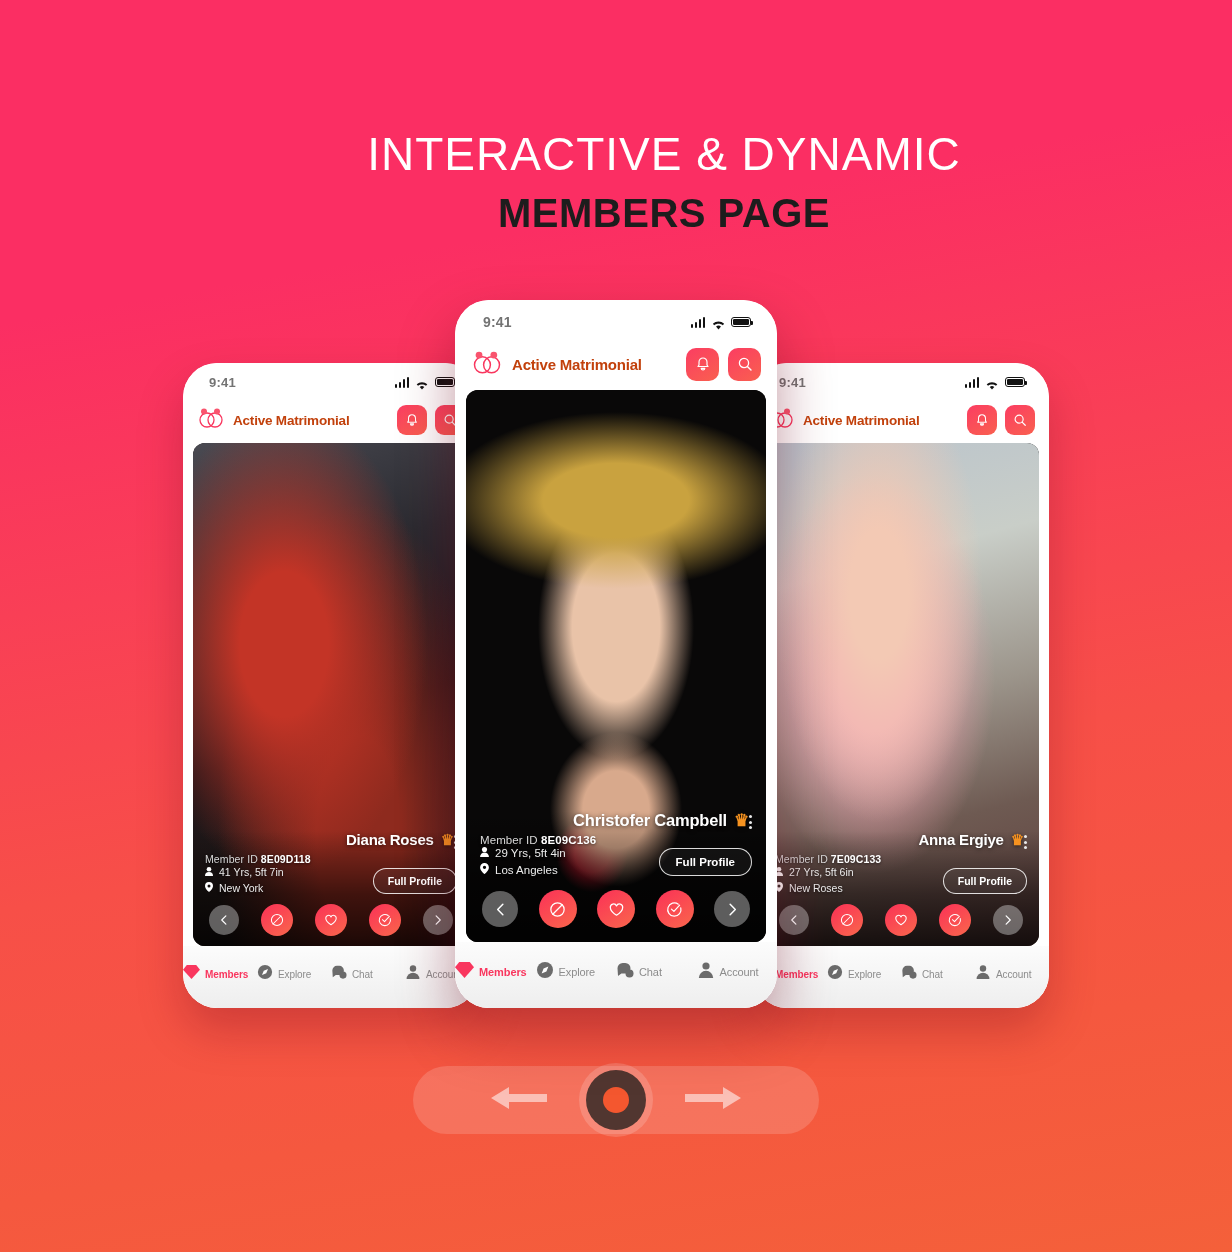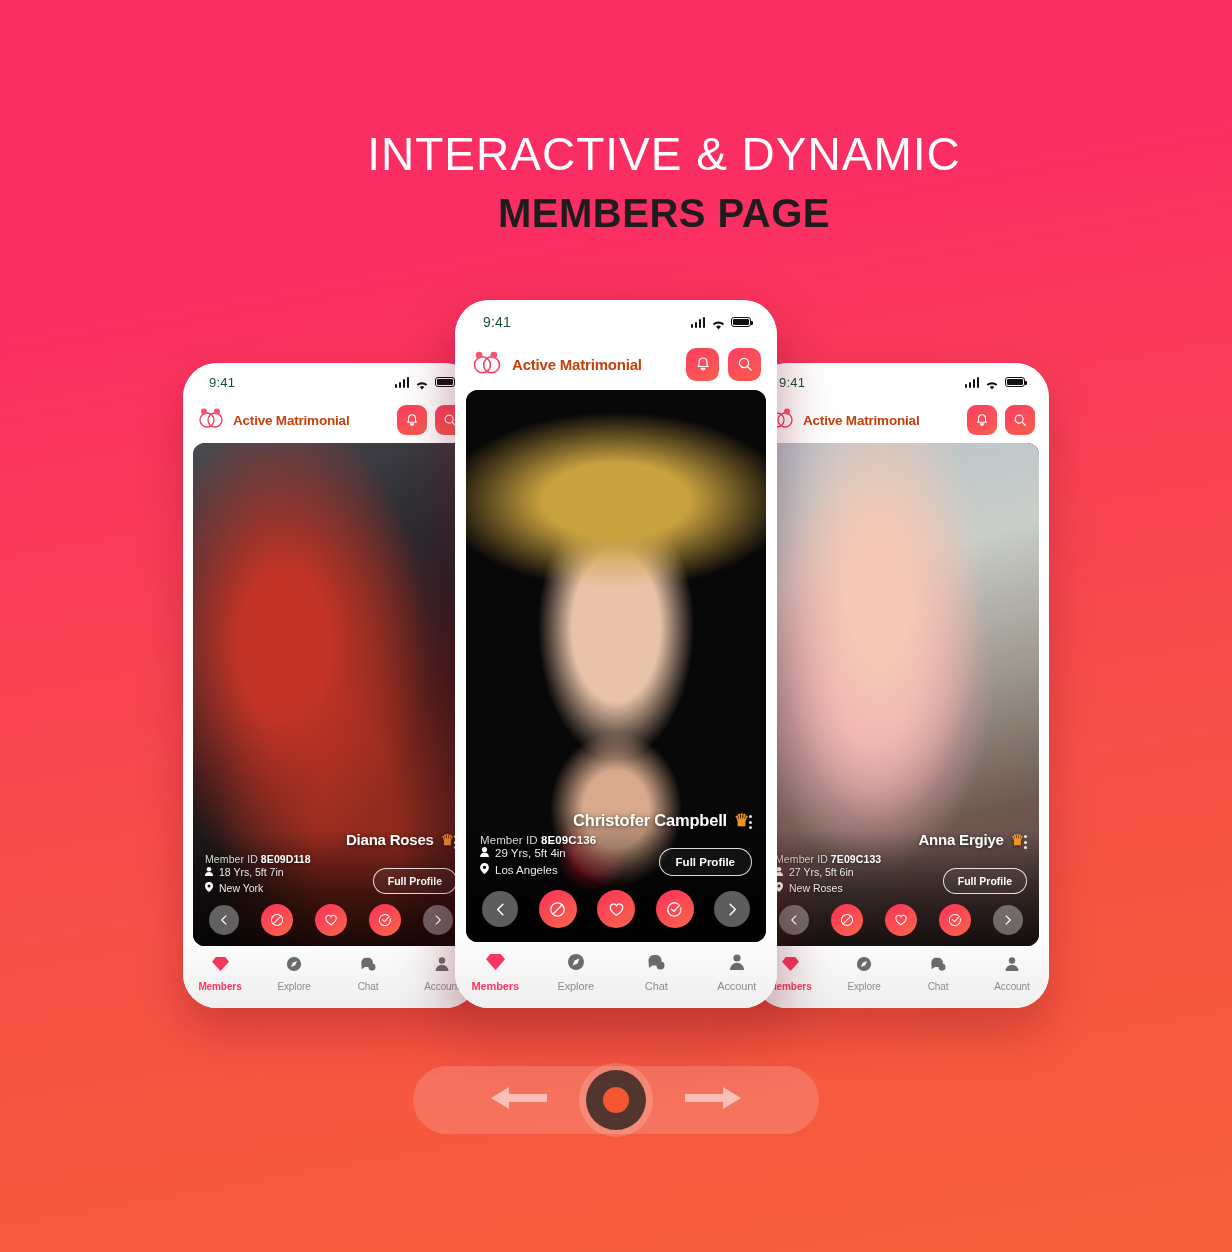--- a/index.html
+++ b/index.html
@@ -32,21 +32,21 @@
   .phone-right { left:753px; top:363px;  width:296px; height:645px; }
   .phone-center{ left:455px; top:300px;  width:322px; height:708px; z-index:10;
                  box-shadow:0 26px 55px rgba(110,8,28,.42); }
 
   .screen { position:absolute; inset:0; display:flex; flex-direction:column;
             background:#ffffff; border-radius:34px; overflow:hidden; }
 
   
   .statusbar { height:34px; display:flex; align-items:center;
                justify-content:space-between; padding:4px 24px 0 26px; flex:none; }
-  .statusbar .time { font-size:13px; font-weight:400; color:#14532d; letter-spacing:.2px; }
+  .statusbar .time { font-size:13px; font-weight:700; color:#737373; letter-spacing:.2px; }
   .sb-icons { display:flex; align-items:center; gap:6px; }
   .bars { display:flex; align-items:flex-end; gap:1.5px; height:11px; }
   .bars i { display:block; width:2.5px; background:#121212; border-radius:1px; }
   .bars i:nth-child(1){height:4px}.bars i:nth-child(2){height:6px}
   .bars i:nth-child(3){height:8.5px}.bars i:nth-child(4){height:11px}
   .wifi { width:14px; height:11px; position:relative; }
   .batt { width:20px; height:10px; border:1.4px solid #121212; border-radius:3px;
           position:relative; padding:1.3px; }
   .batt::after{ content:""; position:absolute; right:-3.4px; top:2.6px; width:2px;
                 height:4px; background:#121212; border-radius:0 1px 1px 0; }
@@ -89,21 +89,21 @@
              padding:10px 4px 0 4px; }
   .abtn { border-radius:50%; display:flex; align-items:center; justify-content:center; }
   .abtn.nav { width:30px; height:30px; background:rgba(220,220,220,.42); }
   .abtn.big { width:32px; height:32px;
               background:linear-gradient(145deg,#FB3157,#F9674C); }
 
   
   .bottomnav { height:62px; flex:none; display:flex; align-items:center;
                background:linear-gradient(180deg,#fcfcfc,#eeeeee);
                border-radius:0 0 34px 34px; padding-bottom:6px; }
-  .nav-item { flex:1; display:flex; flex-direction:column; align-items:center; gap:5px; }
+  .nav-item { flex:1; display:flex; flex-direction:row; align-items:center; gap:5px; }
   .nav-label { font-size:10px; color:#8c8c8c; letter-spacing:-.1px; }
   .nav-item.active .nav-label { color:#F9365E; font-weight:700; }
 
   
   .phone-left .screen, .phone-right .screen { transform-origin: top left; }
 
   
   .carousel { position:absolute; left:413px; top:1066px; width:406px; height:68px;
               border-radius:34px; background:rgba(255,255,255,.16); }
   .car-arrow { position:absolute; top:50%; transform:translateY(-50%); }
@@ -200,21 +200,21 @@
               <span>Member ID</span>
               <b>8E09D118</b>
             </div>
             <div class="meta-row">
               <div class="meta">
                 <div>
                   <span><svg width="8" height="9" viewBox="0 0 8 9">
                         <circle cx="4" cy="2.3" r="2.3" fill="#fff"></circle>
                         <path d="M0 9a4 4 0 0 1 8 0Z" fill="#fff"></path>
                       </svg></span>
-                  <span>18 Yrs, 5ft 7in</span>
+                  <span>41 Yrs, 5ft 7in</span>
                 </div>
                 <div>
                   <span><svg width="8" height="10" viewBox="0 0 8 10">
                         <path d="M4 0a4 4 0 0 0-4 4c0 3 4 6 4 6s4-3 4-6a4 4 0 0 0-4-4Zm0 5.4A1.5 1.5 0 1 1 4 2.4a1.5 1.5 0 0 1 0 3Z" fill="#fff"></path>
                       </svg></span>
                   <span>New York</span>
                 </div>
               </div>
               <div class="full-btn">Full Profile</div>
             </div>

